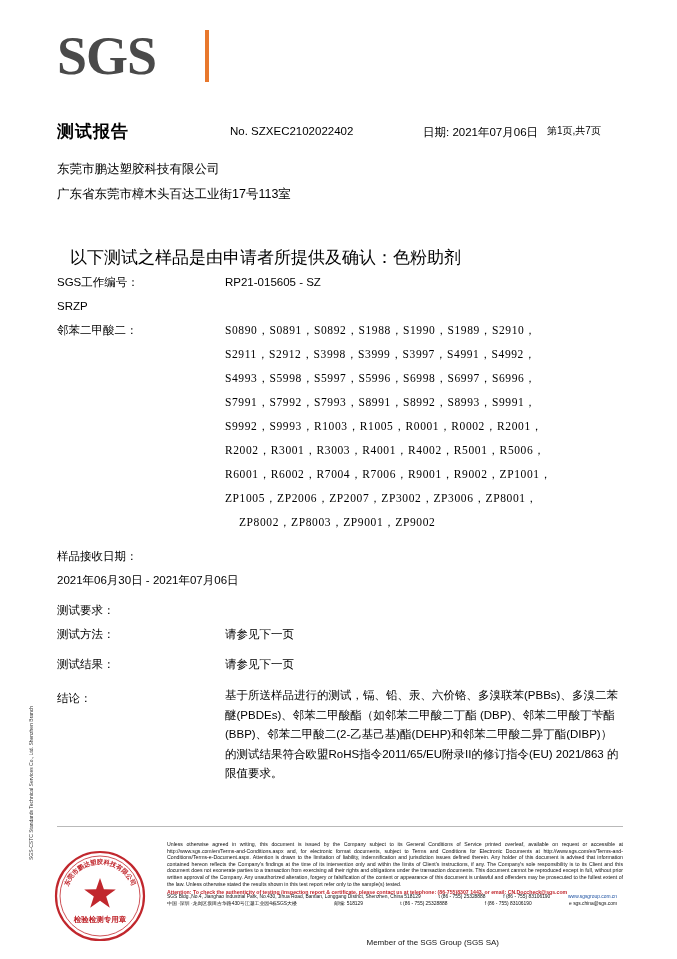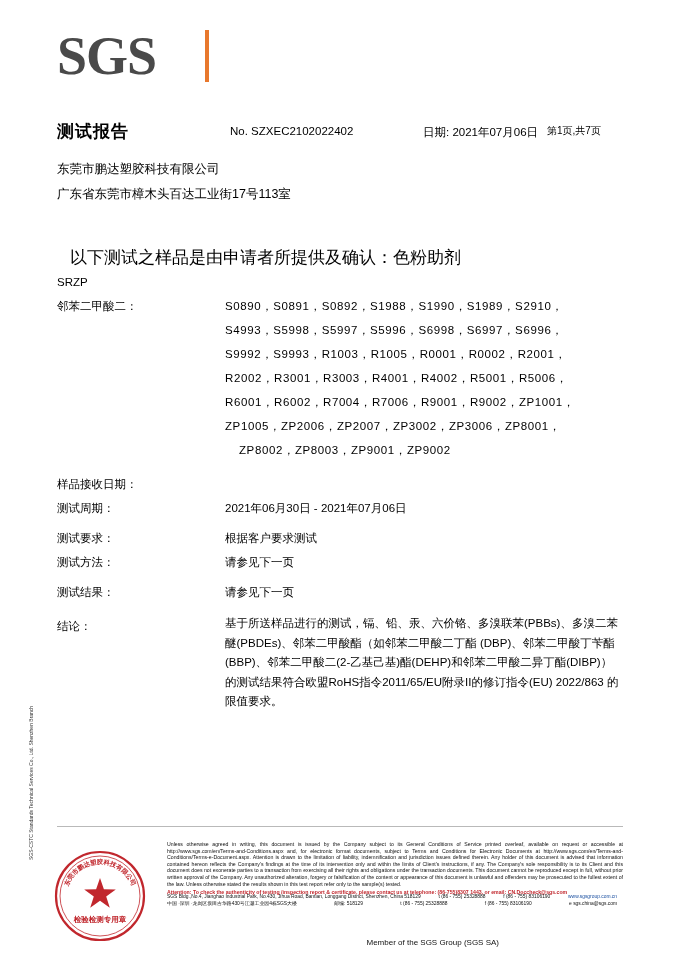--- a/index.html
+++ b/index.html
@@ -123,20 +123,21 @@
     line-height: 24px;
     white-space: nowrap;
   }
   .field-value {
     flex: 1;
     font-size: 11.5px;
     line-height: 24px;
   }
   .field-value.multi {
     line-height: 24px;
+    font-family: Liberation Serif, serif;
   }
   .refs-line {
     display: block;
     letter-spacing: 0.6px;
   }
   .refs-line.indent {
     padding-left: 14px;
   }
   .spacer-6 { height: 6px; }
   .spacer-10 { height: 10px; }
@@ -234,74 +235,78 @@
     <div class="report-pages">第1页,共7页</div>
   </div>
 
   <div class="company-name">东莞市鹏达塑胶科技有限公司</div>
   <div class="company-addr">广东省东莞市樟木头百达工业街17号113室</div>
 
   <div class="sample-statement">以下测试之样品是由申请者所提供及确认：色粉助剂</div>
 
   <div class="fields">
 
+    <div class="field-row">
+      <div class="field-label">SGS工作编号：</div>
+      <div class="field-value">RP21-015605 - SZ</div>
+    </div>
 
     <div class="field-row">
       <div class="field-value">SRZP</div>
     </div>
 
     <div class="field-row">
       <div class="field-label">邻苯二甲酸二：</div>
       <div class="field-value multi">
         <span class="refs-line">S0890，S0891，S0892，S1988，S1990，S1989，S2910，</span>
+        <span class="refs-line">S2911，S2912，S3998，S3999，S3997，S4991，S4992，</span>
         <span class="refs-line">S4993，S5998，S5997，S5996，S6998，S6997，S6996，</span>
+        <span class="refs-line">S7991，S7992，S7993，S8991，S8992，S8993，S9991，</span>
         <span class="refs-line">S9992，S9993，R1003，R1005，R0001，R0002，R2001，</span>
         <span class="refs-line">R2002，R3001，R3003，R4001，R4002，R5001，R5006，</span>
         <span class="refs-line">R6001，R6002，R7004，R7006，R9001，R9002，ZP1001，</span>
         <span class="refs-line">ZP1005，ZP2006，ZP2007，ZP3002，ZP3006，ZP8001，</span>
         <span class="refs-line indent">ZP8002，ZP8003，ZP9001，ZP9002</span>
       </div>
     </div>
 
     <div class="spacer-10"></div>
 
     <div class="field-row">
       <div class="field-label">样品接收日期：</div>
     </div>
 
     <div class="field-row">
-      <div class="field-label">测试周期：</div>
       <div class="field-value">2021年06月30日 - 2021年07月06日</div>
     </div>
 
     <div class="spacer-6"></div>
 
     <div class="field-row">
       <div class="field-label">测试要求：</div>
-      <div class="field-value">根据客户要求测试</div>
     </div>
 
     <div class="field-row">
       <div class="field-label">测试方法：</div>
       <div class="field-value">请参见下一页</div>
     </div>
 
     <div class="spacer-6"></div>
 
     <div class="field-row">
       <div class="field-label">测试结果：</div>
       <div class="field-value">请参见下一页</div>
     </div>
 
     <div class="spacer-10"></div>
 
     <div class="field-row">
       <div class="field-label">结论：</div>
       <div class="field-value">
-        <span class="conclusion-text">基于所送样品进行的测试，镉、铅、汞、六价铬、多溴联苯(PBBs)、多溴二苯醚(PBDEs)、邻苯二甲酸酯（如邻苯二甲酸二丁酯 (DBP)、邻苯二甲酸丁苄酯(BBP)、邻苯二甲酸二(2-乙基己基)酯(DEHP)和邻苯二甲酸二异丁酯(DIBP)）的测试结果符合欧盟RoHS指令2011/65/EU附录II的修订指令(EU) 2022/863 的限值要求。</span>
+        <span class="conclusion-text">基于所送样品进行的测试，镉、铅、汞、六价铬、多溴联苯(PBBs)、多溴二苯醚(PBDEs)、邻苯二甲酸酯（如邻苯二甲酸二丁酯 (DBP)、邻苯二甲酸丁苄酯(BBP)、邻苯二甲酸二(2-乙基己基)酯(DEHP)和邻苯二甲酸二异丁酯(DIBP)）的测试结果符合欧盟RoHS指令2011/65/EU附录II的修订指令(EU) 2021/863 的限值要求。</span>
       </div>
     </div>
 
   </div>
 
   <div class="footer-rule"></div>
 
   <div class="stamp">
     <svg width="96" height="96" viewBox="0 0 96 96" xmlns="http://www.w3.org/2000/svg">
       <circle cx="48" cy="48" r="44" fill="none" stroke="#c1272d" stroke-width="2.2"></circle>

